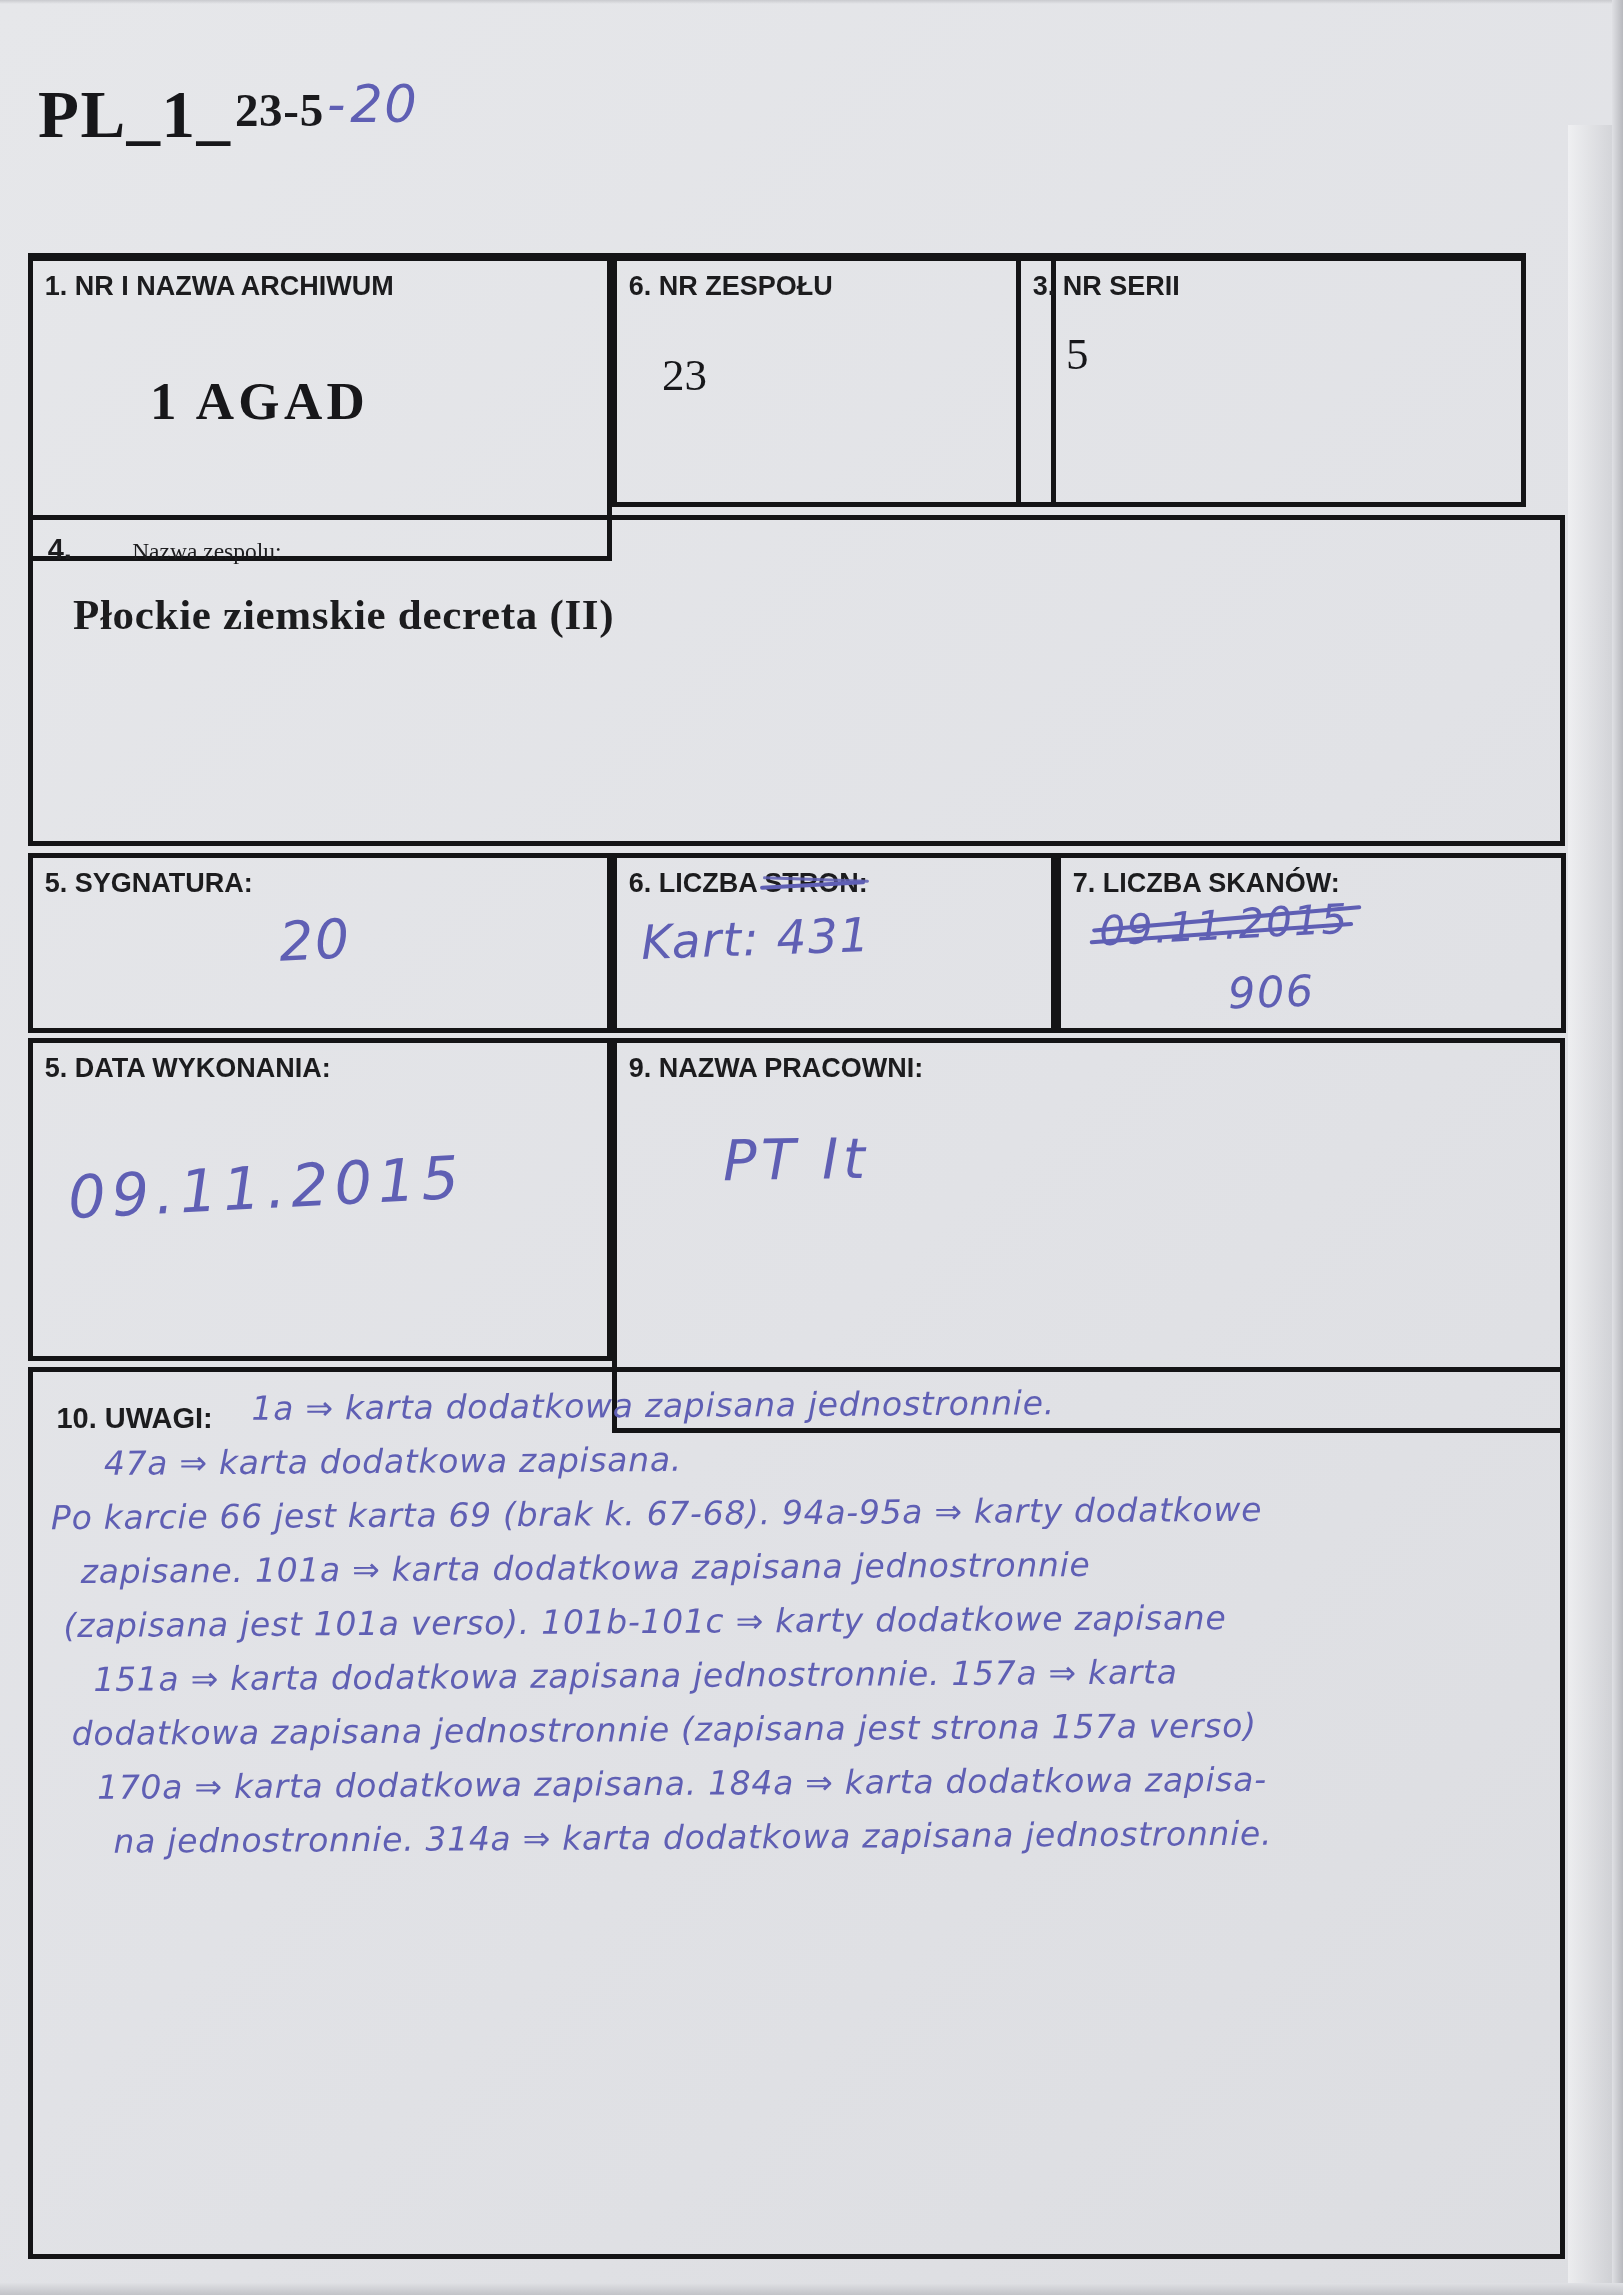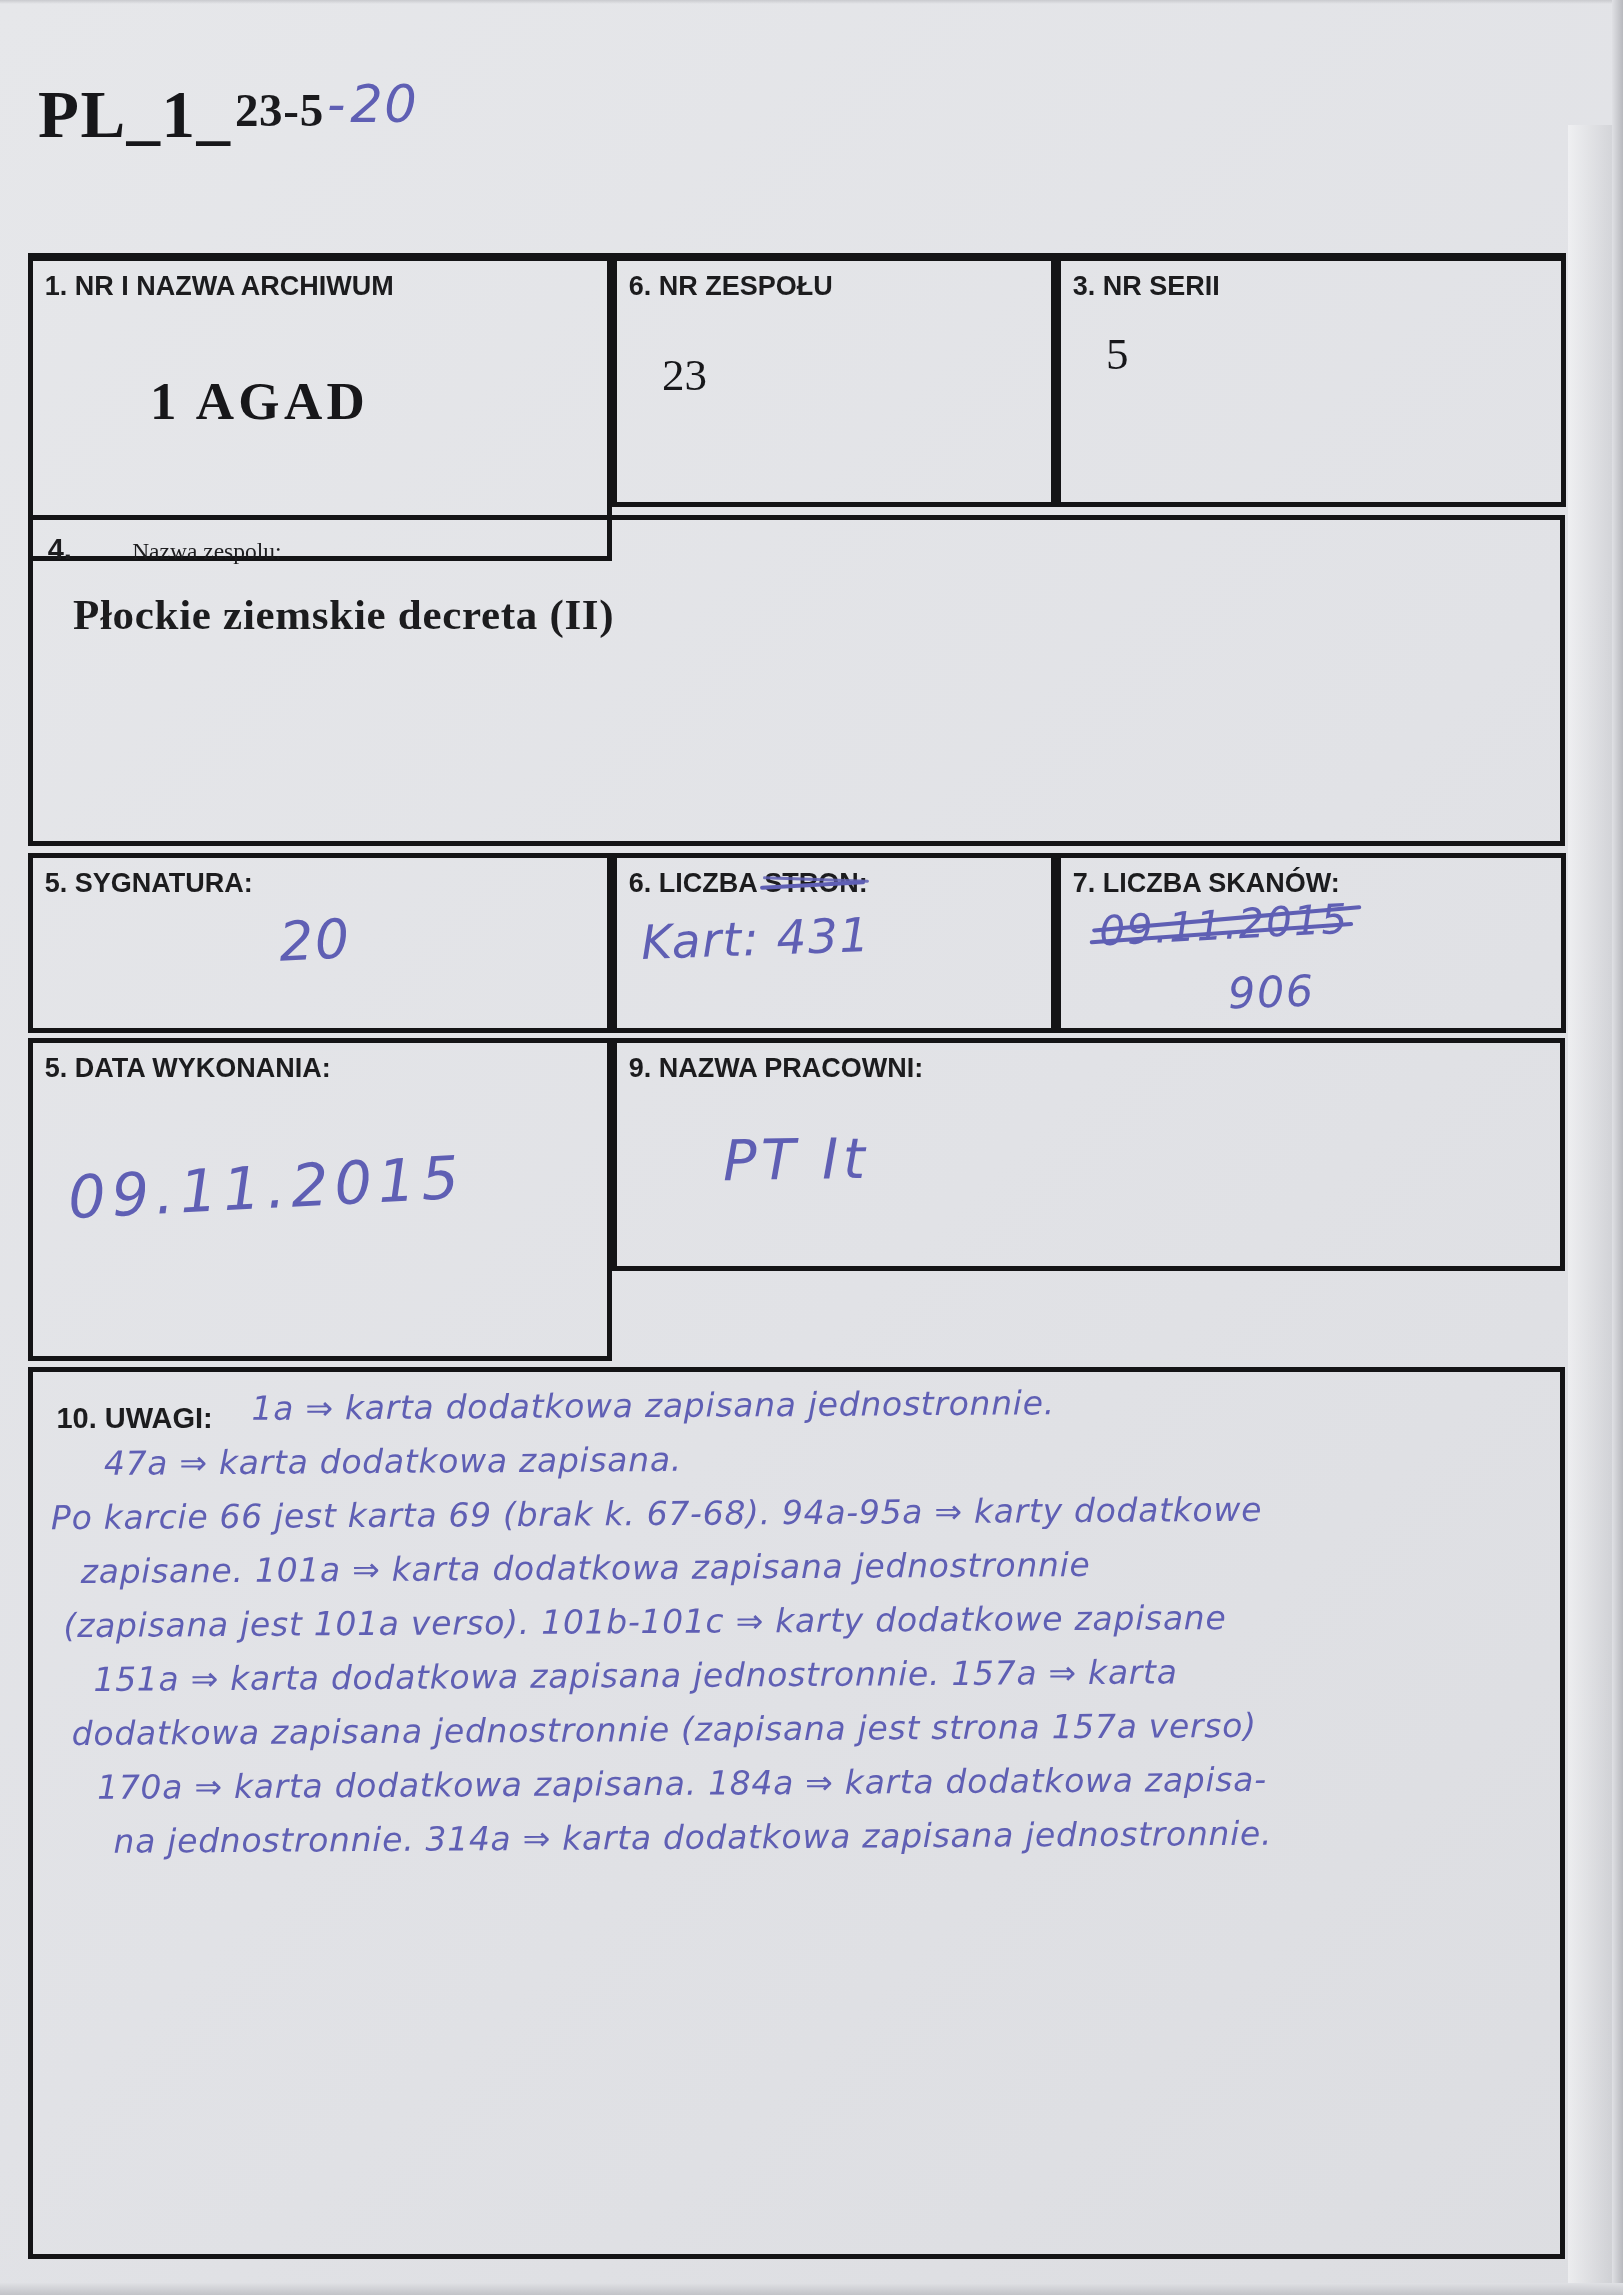--- a/index.html
+++ b/index.html
@@ -28,27 +28,27 @@
   .hand{font-family:"DejaVu Sans",sans-serif;font-style:italic;color:#5f5fb4;}
   .doc-code .hw{font-size:51px;vertical-align:14.7px;letter-spacing:1.5px;}
 
   
   .cell{position:absolute;border:5.1px solid #141416;box-sizing:border-box;}
   .cell .label{font-weight:bold;font-size:27px;letter-spacing:0px;padding:10.3px 0 0 11.7px;white-space:nowrap;}
   .r1{border-top-width:8.8px;}
 
   .c1{left:28px;top:253px;width:584px;height:308px;}
   .c2{left:612px;top:253px;width:444px;height:254px;}
-  .c3{left:1056px;top:253px;width:510px;height:254px;}
+  .c3{left:1016px;top:253px;width:510px;height:254px;}
   .c4{left:28px;top:515px;width:1537px;height:331px;}
   .c5{left:28px;top:853px;width:584px;height:180px;}
   .c6{left:612px;top:853px;width:444px;height:180px;}
   .c7{left:1056px;top:853px;width:510px;height:180px;}
   .c8{left:28px;top:1038px;width:584px;height:323px;}
-  .c9{left:612px;top:1038px;width:953px;height:233px;}
+  .c9{left:612px;top:1038px;width:953px;height:395px;}
   .c10{left:28px;top:1367px;width:1537px;height:892px;}
 
   .serif-val{font-family:"Liberation Serif",serif;color:#17171a;}
   .v1{position:absolute;left:117px;top:110px;font-size:53px;font-weight:bold;letter-spacing:4.4px;}
   .v2{position:absolute;left:45px;top:88px;font-size:45px;}
   .v3{position:absolute;left:45px;top:67px;font-size:45px;}
 
   .c4 .numline{padding:13px 0 0 14.7px;}
   .c4 .num{font-weight:bold;font-size:29px;}
   .c4 .sublabel{font-family:"Liberation Serif",serif;font-size:23.5px;margin-left:57px;}

